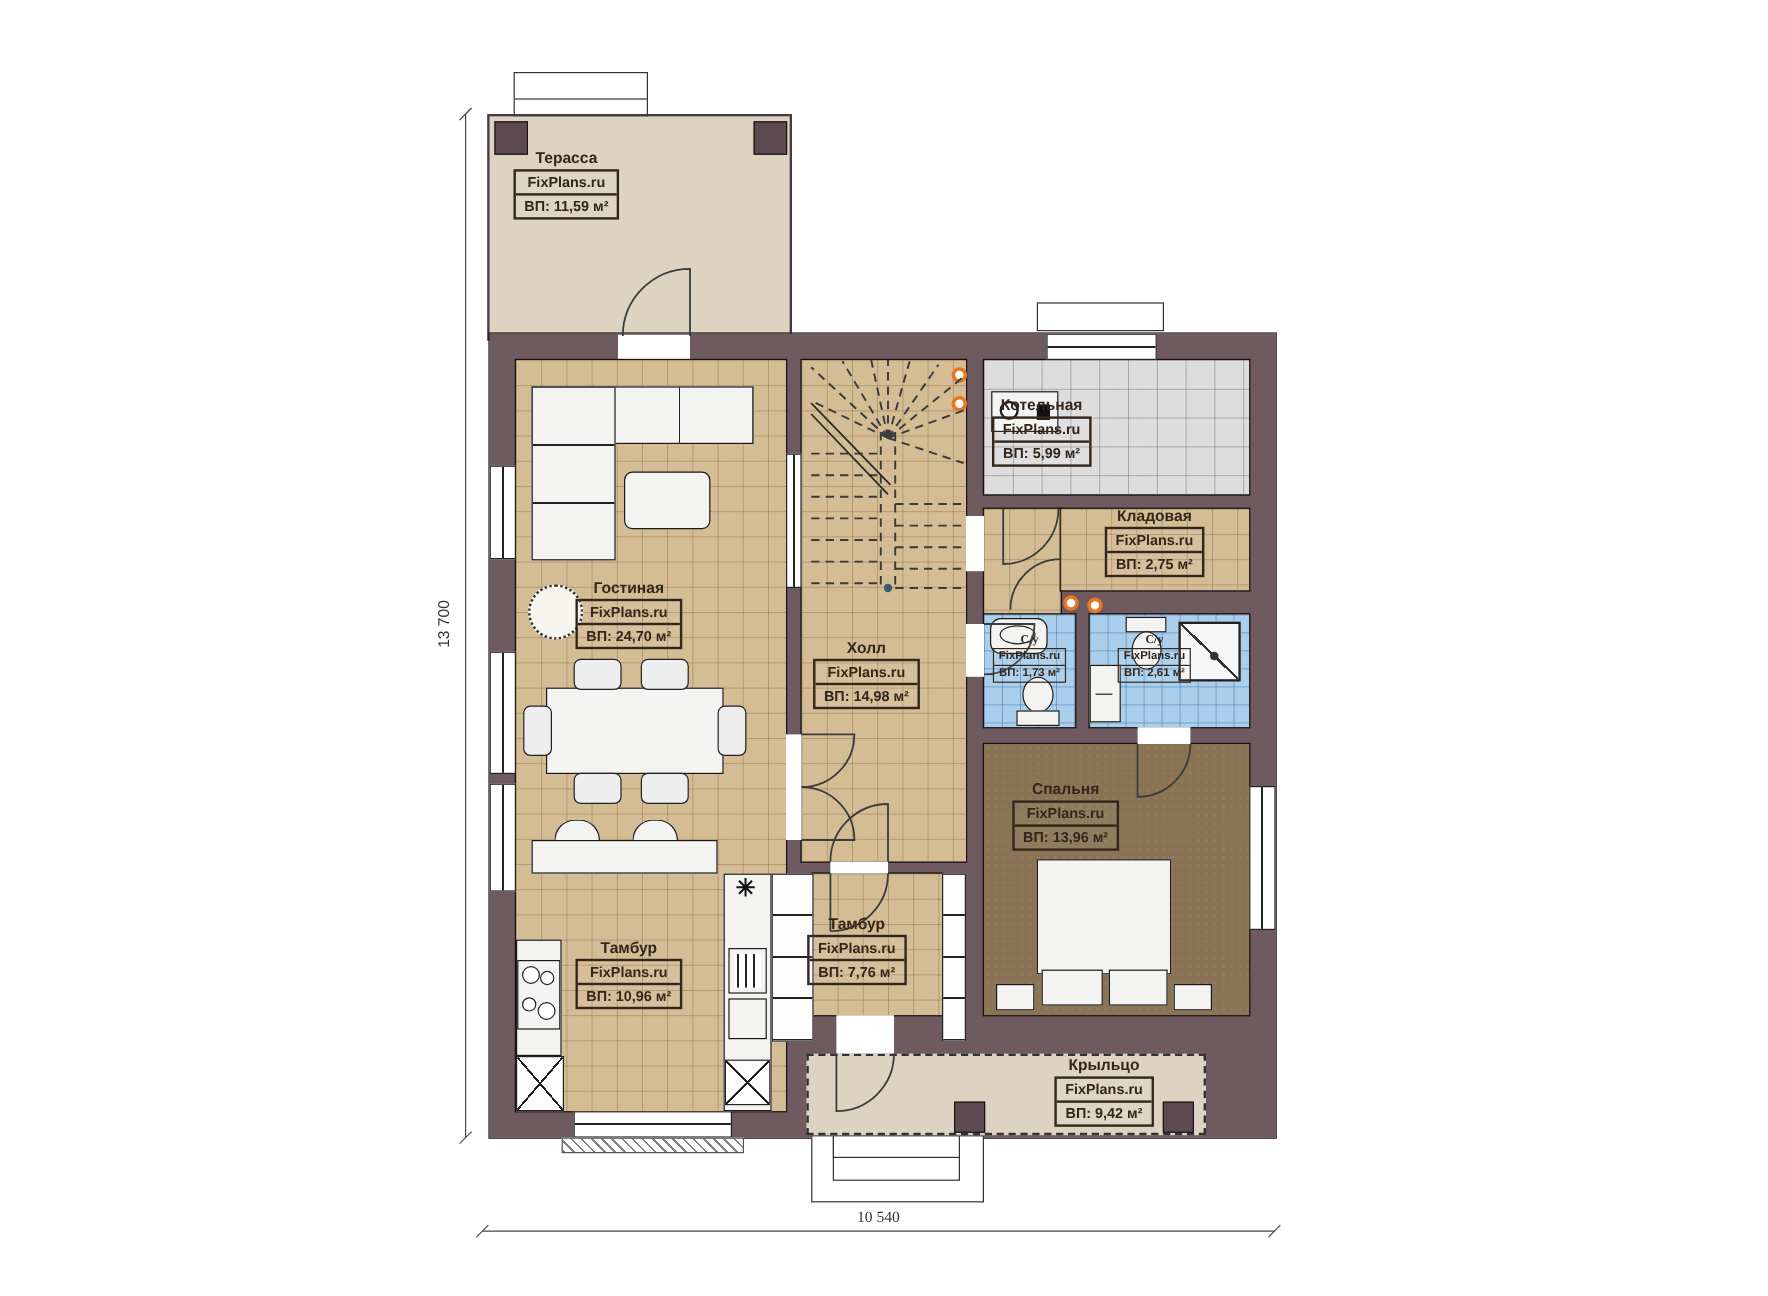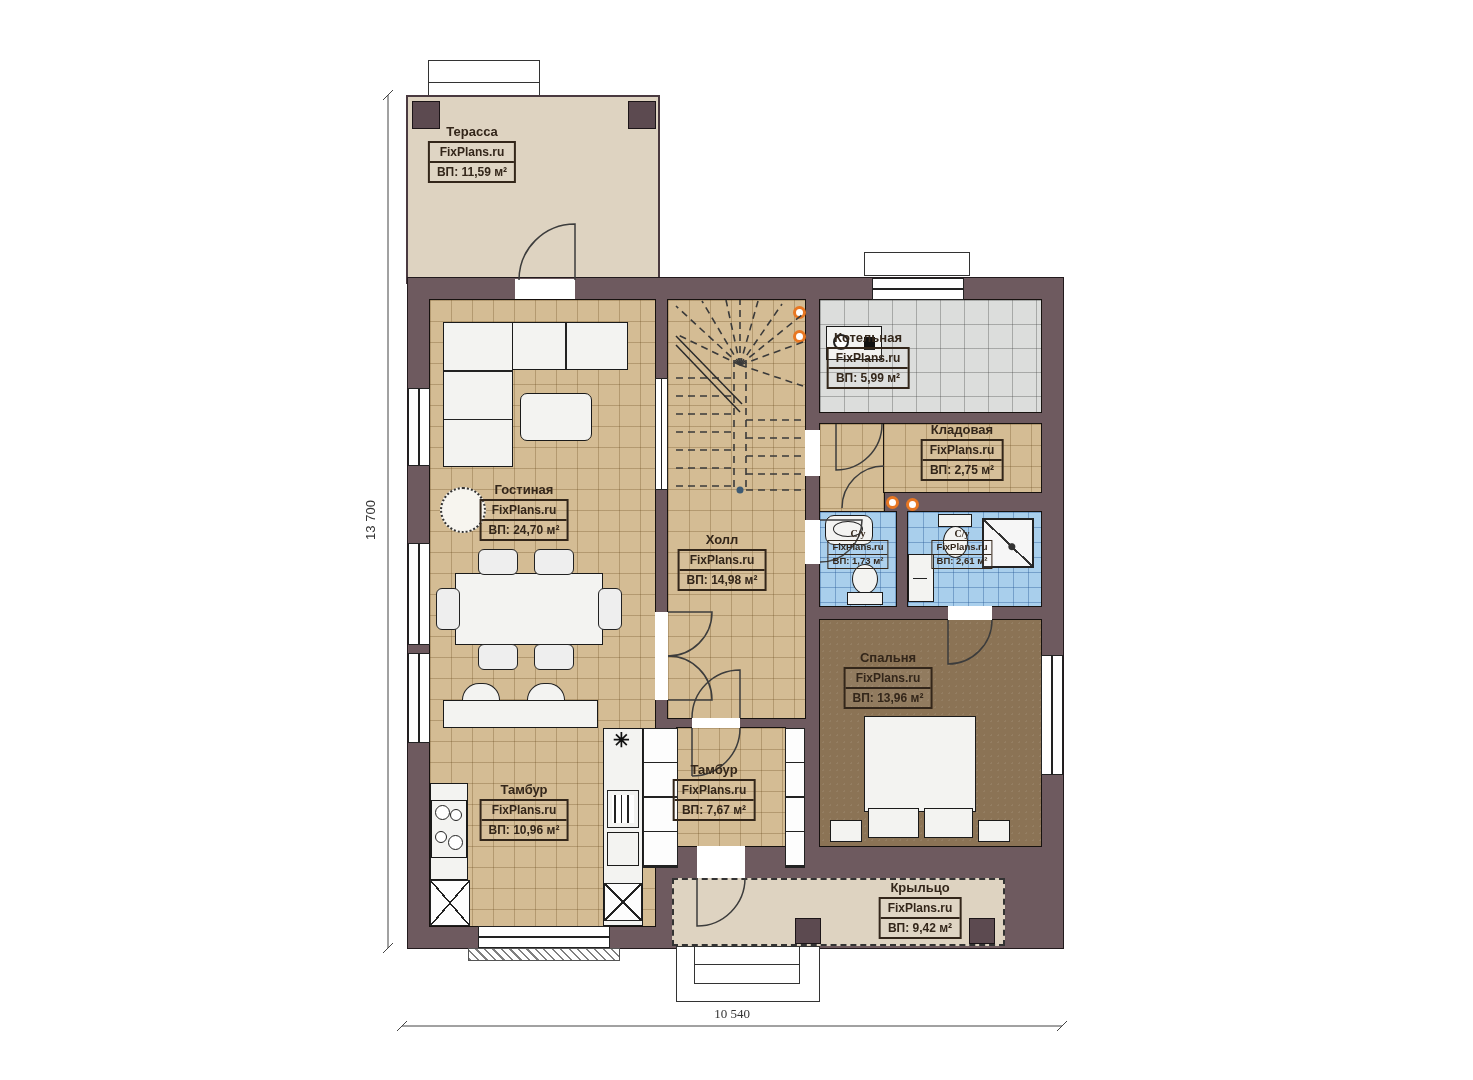--- a/index.html
+++ b/index.html
@@ -278,21 +278,21 @@
       <div>ВП: 2,61 м²</div></div>
   </div>
   <div class="room-label" style="left:888px;top:650px;">
     <div class="room-name">Спальня</div>
     <div class="lbl-box"><div>FixPlans.ru</div>
       <div>ВП: 13,96 м²</div></div>
   </div>
   <div class="room-label" style="left:714px;top:762px;">
     <div class="room-name">Тамбур</div>
     <div class="lbl-box"><div>FixPlans.ru</div>
-      <div>ВП: 7,67 м²</div></div>
+      <div>ВП: 7,76 м²</div></div>
   </div>
   <div class="room-label" style="left:524px;top:782px;">
     <div class="room-name">Тамбур</div>
     <div class="lbl-box"><div>FixPlans.ru</div>
       <div>ВП: 10,96 м²</div></div>
   </div>
   <div class="room-label" style="left:920px;top:880px;">
     <div class="room-name">Крыльцо</div>
     <div class="lbl-box"><div>FixPlans.ru</div>
       <div>ВП: 9,42 м²</div></div>

